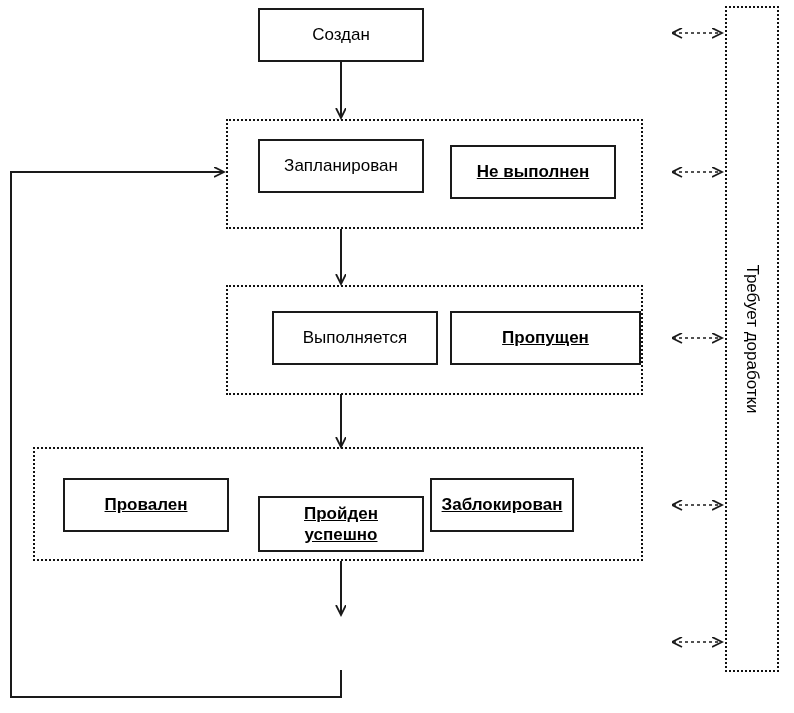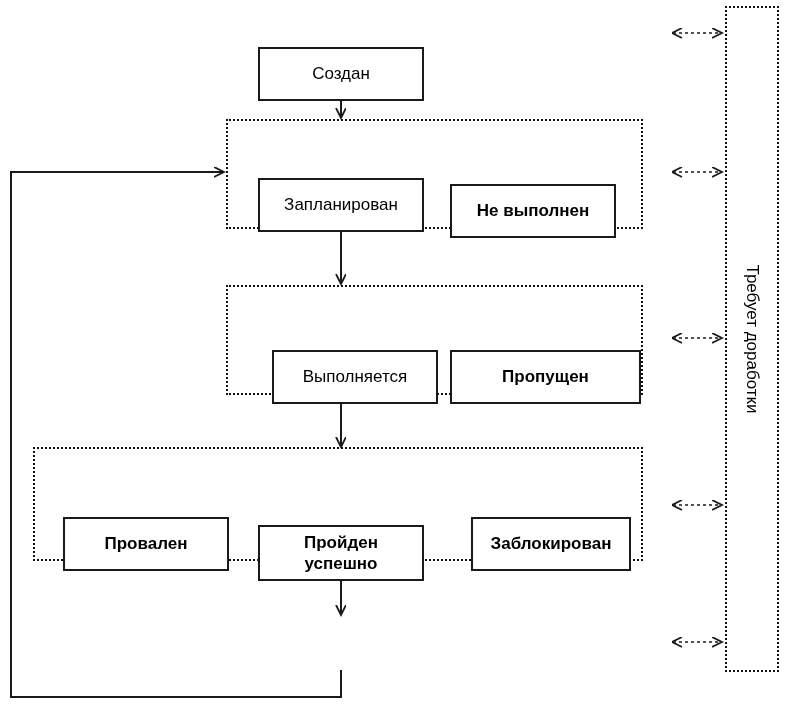--- a/index.html
+++ b/index.html
@@ -31,24 +31,24 @@
     border: 2px solid #1a1a1a;
     background: #ffffff;
     display: flex;
     align-items: center;
     justify-content: center;
     text-align: center;
     color: #000000;
     font-size: 17px;
     line-height: 1.25;
     z-index: 3;
-    margin-top: 39px;
   }
   .node-box.bold {
     font-weight: bold;
+    text-decoration: underline;
   }
   .node-label {
     display: block;
     white-space: pre-line;
     padding: 0 4px;
   }
   .group-box {
     position: absolute;
     box-sizing: border-box;
     border: 2px dotted #111111;
@@ -151,23 +151,23 @@
   </div>
 
   <div class="node-box bold" style="left:450px; top:311px; width:191px; height:54px;">
     <span class="node-label">Пропущен</span>
   </div>
 
   <div class="node-box bold" style="left:63px; top:478px; width:166px; height:54px;">
     <span class="node-label">Провален</span>
   </div>
 
-  <div class="node-box bold" style="left:258px; top:486px; width:166px; height:56px;">
+  <div class="node-box bold" style="left:258px; top:496px; width:166px; height:56px;">
     <span class="node-label">Пройден
 успешно</span>
   </div>
 
-  <div class="node-box bold" style="left:471px; top:478px; width:160px; height:54px;">
+  <div class="node-box bold" style="left:430px; top:478px; width:144px; height:54px;">
     <span class="node-label">Заблокирован</span>
   </div>
 
 
 </div>
 
 </body></html>

